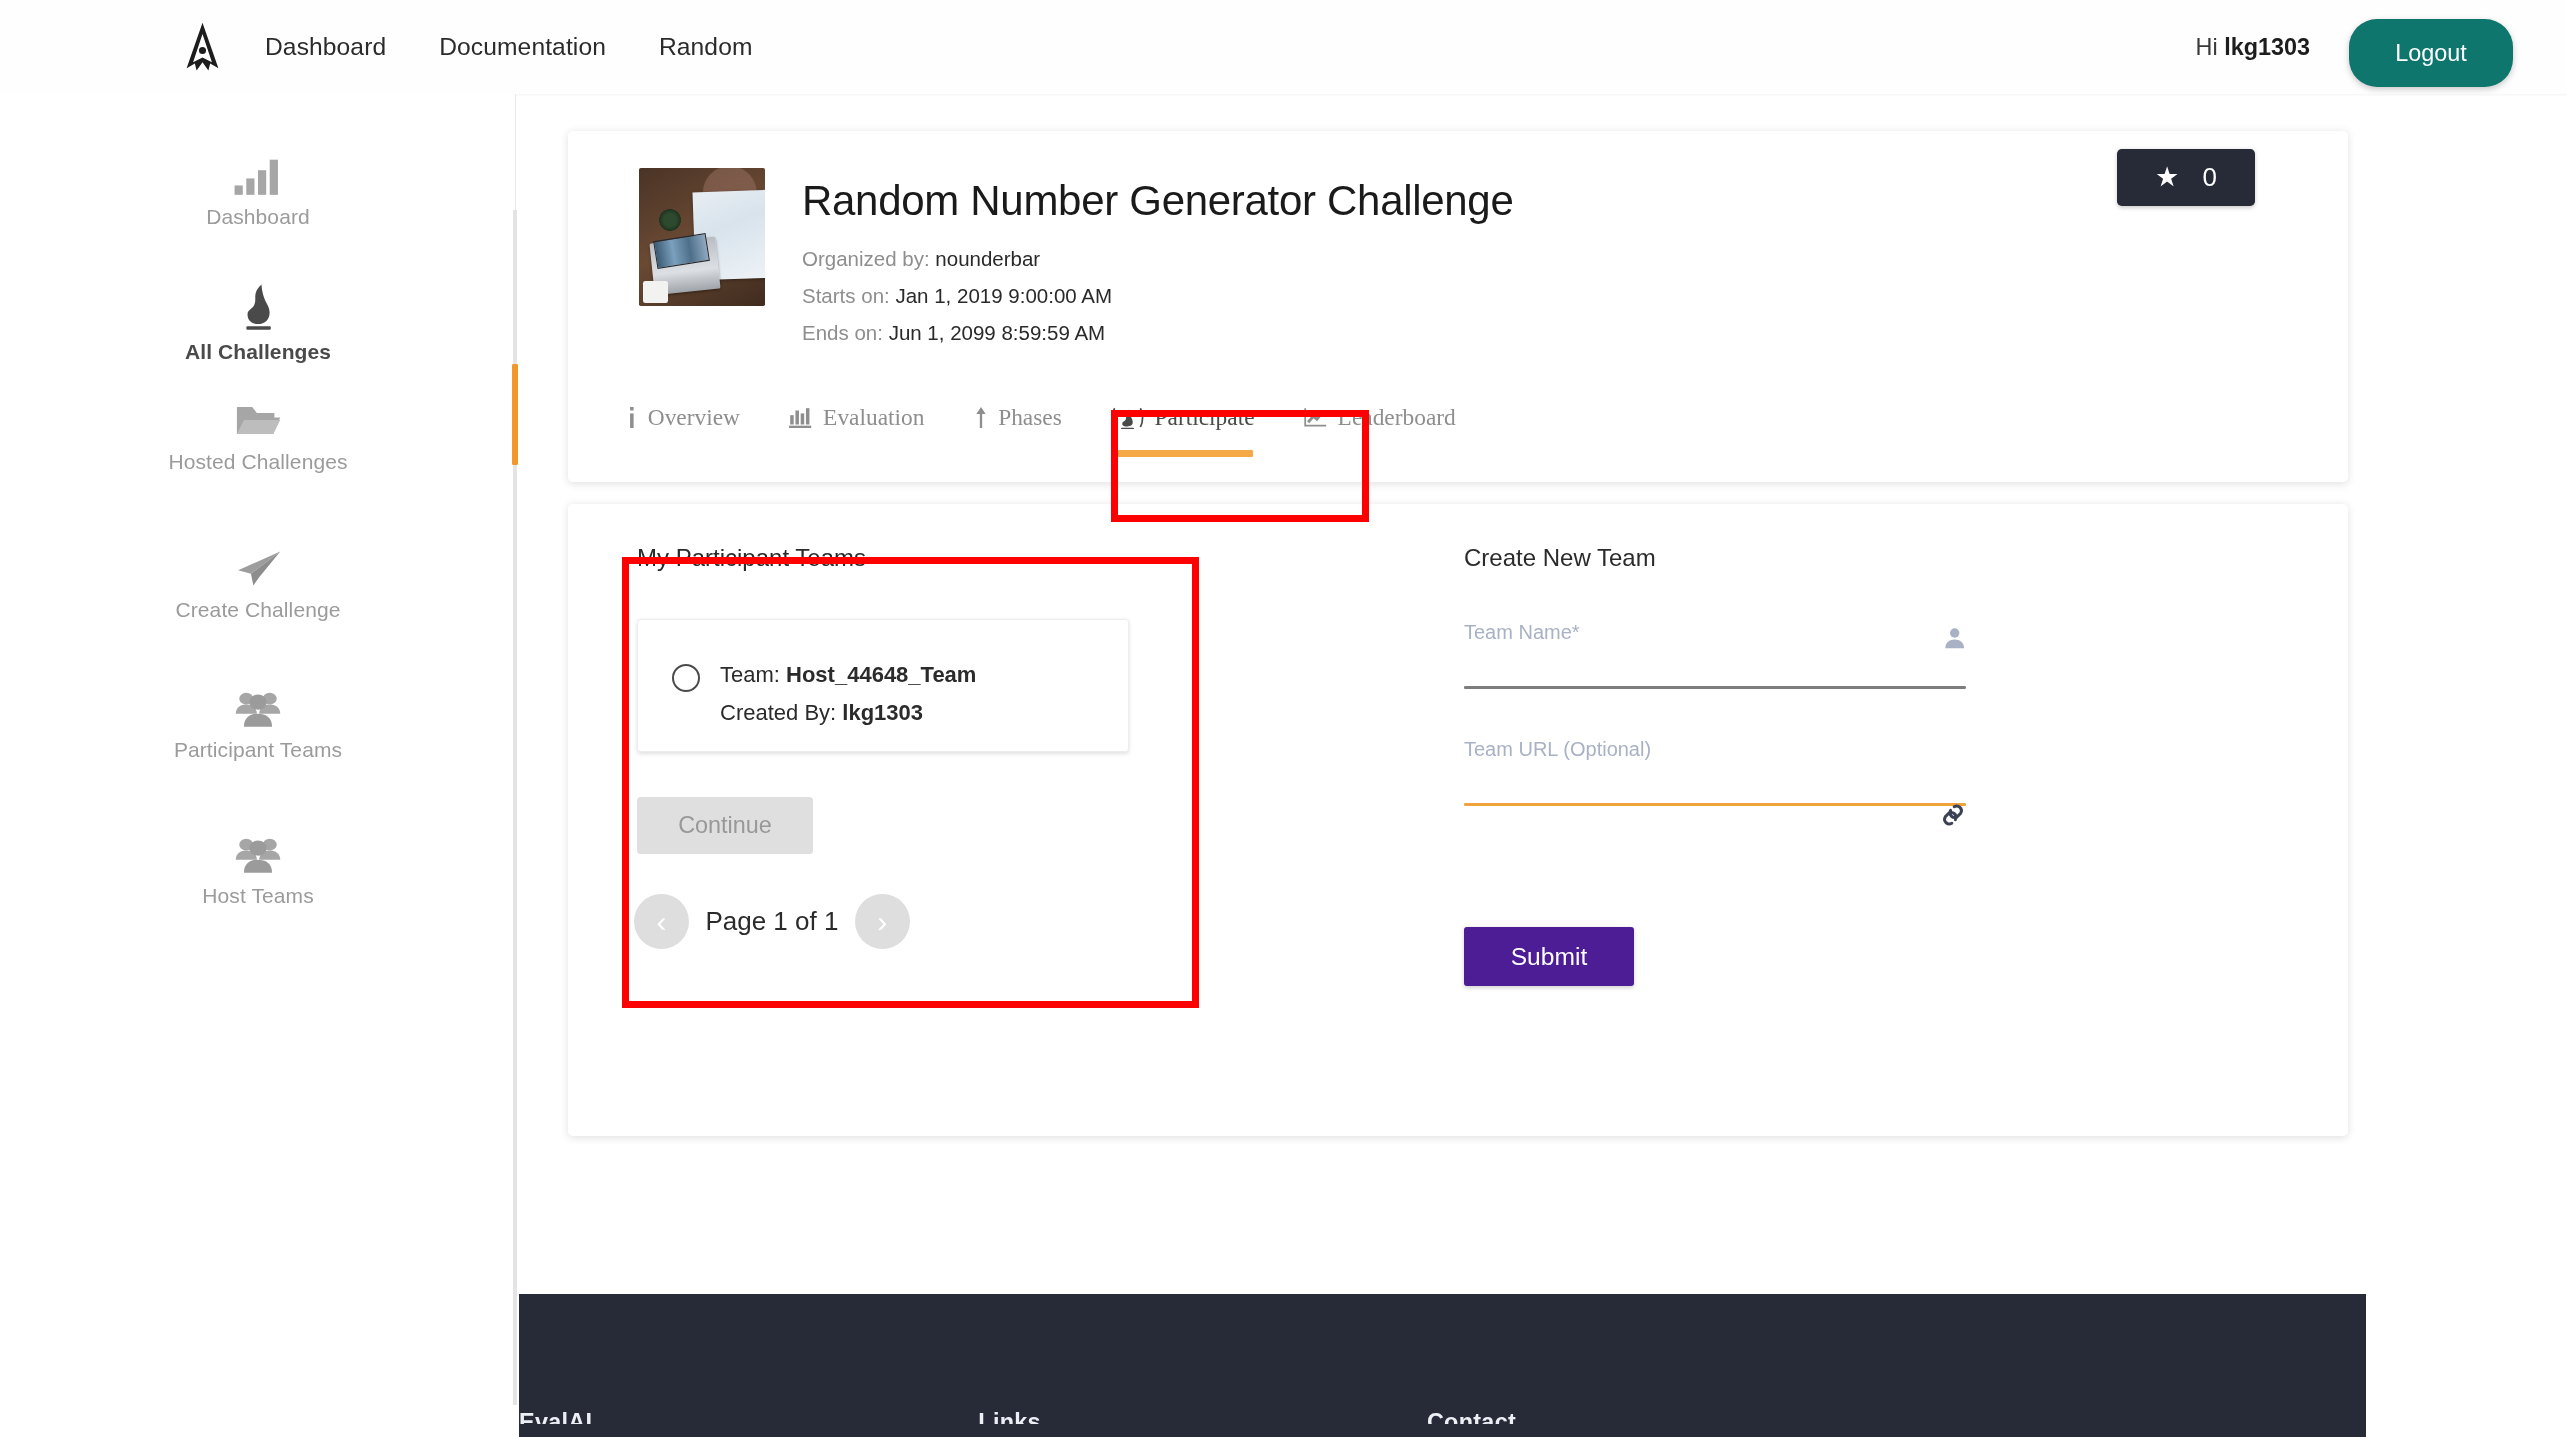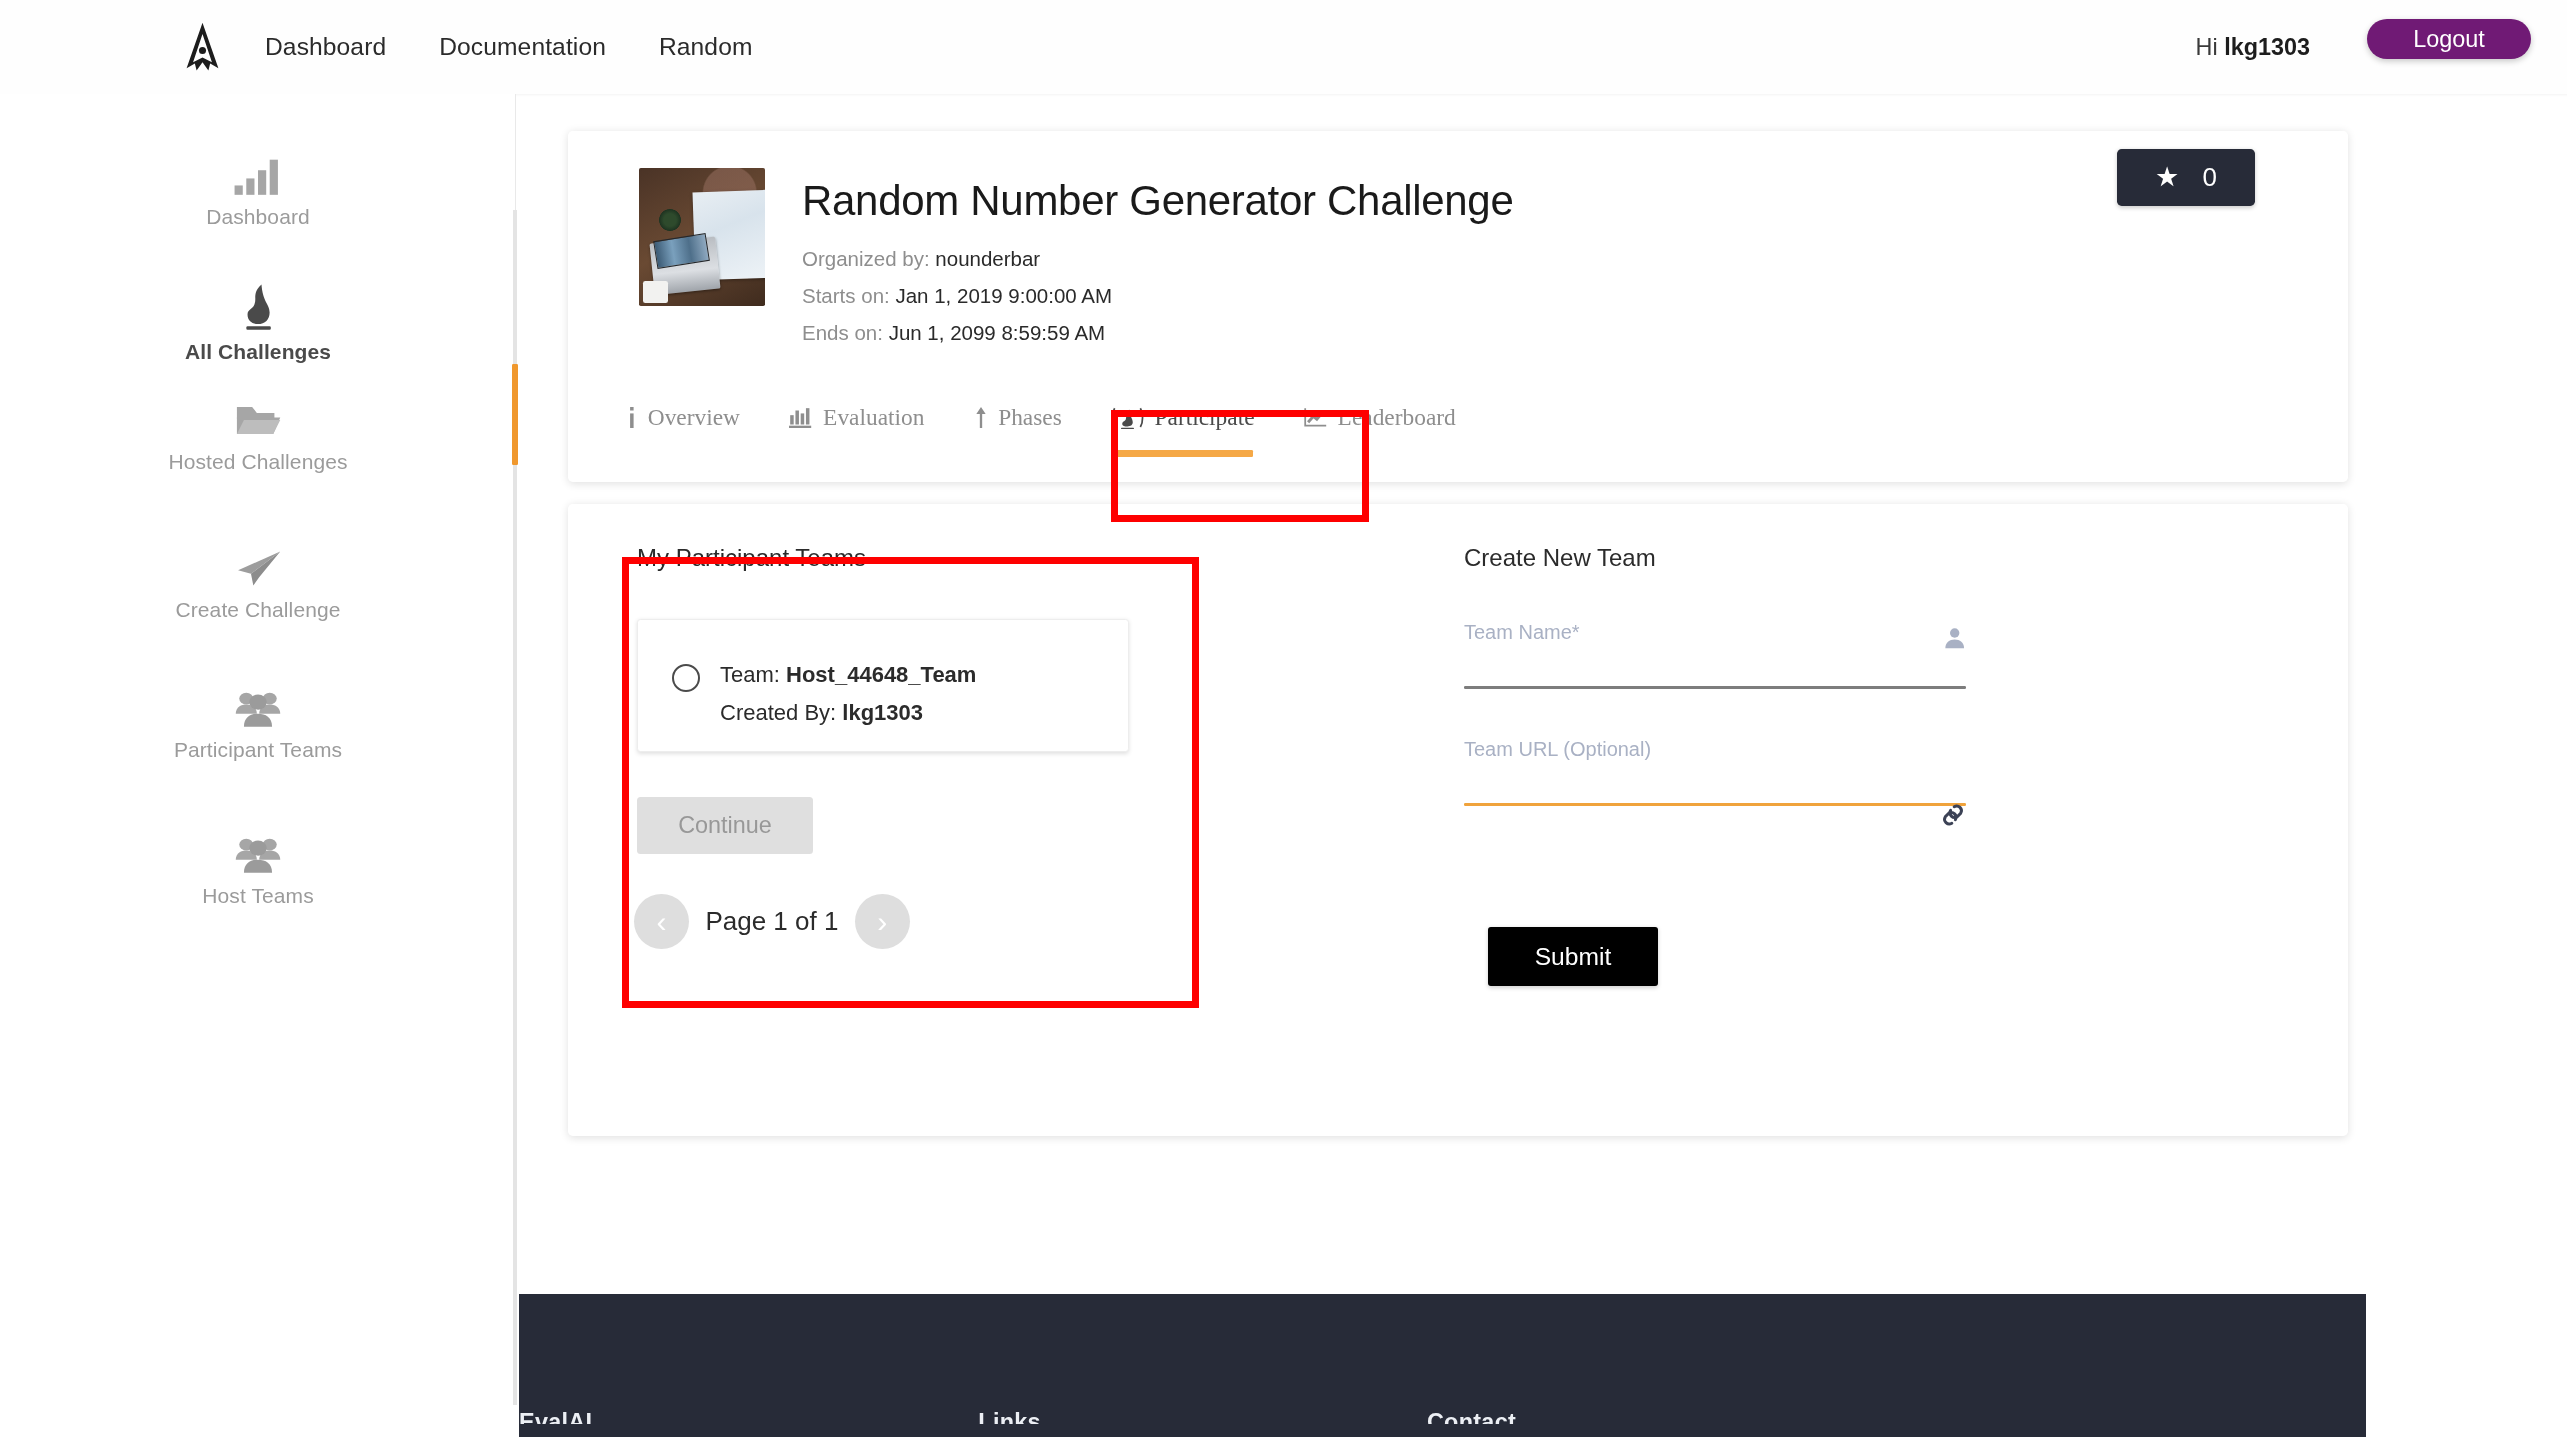--- a/index.html
+++ b/index.html
@@ -16,22 +16,22 @@
     position: absolute; left: 0; top: 0; width: 2576px; height: 94px;
     background: #fefefe; display: flex; align-items: center;
     box-shadow: 0 1.2px 3.5px rgba(0,0,0,.07);
   }
   .brand-logo { position: absolute; left: 176px; top: 21px; width: 53px; height: 52px; }
   .nav-links { position: absolute; left: 265px; top: 0; height: 94px; display: flex; align-items: center; gap: 53px; }
   .nav-link { font-size: 24.6px; color: #2b2b2b; letter-spacing: 0.1px; cursor: pointer; }
   .user-greet { position: absolute; right: 266px; top: 34px; font-size: 23.4px; color: #3a3a3a; }
   .user-greet b { font-weight: 700; color: #1d1d1d; }
   .logout-btn {
-    position: absolute; right: 45px; top: 19px; width: 164px; height: 40px;
-    background: #701a75; color: #fff; border: none; border-radius: 28px;
+    position: absolute; right: 63px; top: 19px; width: 164px; height: 68px;
+    background: #0f766e; color: #fff; border: none; border-radius: 28px;
     font-size: 23.4px; font-family: inherit; cursor: pointer;
     box-shadow: 0 2.3px 5.9px rgba(0,0,0,.22);
   }
 
   
   .sidebar {
     position: absolute; left: 0; top: 94px; width: 516px; height: 1200px;
     background: #fff; border-right: 1.8px solid #e9e9e9;
   }
   .rail-divider {
@@ -168,24 +168,23 @@
     position: absolute; right: 0; top: 4.7px; font-size: 23.4px; color: #a9b1c4;
   }
   .field-icon.link-ico { top: 64px; color: #3c4256; font-size: 24.6px; }
   .field-input {
     position: absolute; left: 0; top: 28px; width: 492px; height: 39px;
     border: none; outline: none; background: transparent;
     font-family: inherit; font-size: 21px; color: #222;
   }
   .submit-btn {
     position: absolute; left: 896px; top: 423px; width: 170px; height: 59px;
-    background: #000000; color: #fff; border: none; border-radius: 2.9px;
+    background: #4c1d95; color: #fff; border: none; border-radius: 2.9px;
     font-size: 24.6px; font-family: inherit; cursor: pointer;
     box-shadow: 0 1.8px 4.7px rgba(0,0,0,.18);
-    margin-left: 24px;
   }
 
   
   .footer {
     position: absolute; left: 519px; top: 1294px; width: 1847px; height: 144px;
     background: #272b38;
   }
   .footer-cols {
     position: absolute; left: 0; top: 115px; width: 100%;
     display: flex; gap: 386px;

